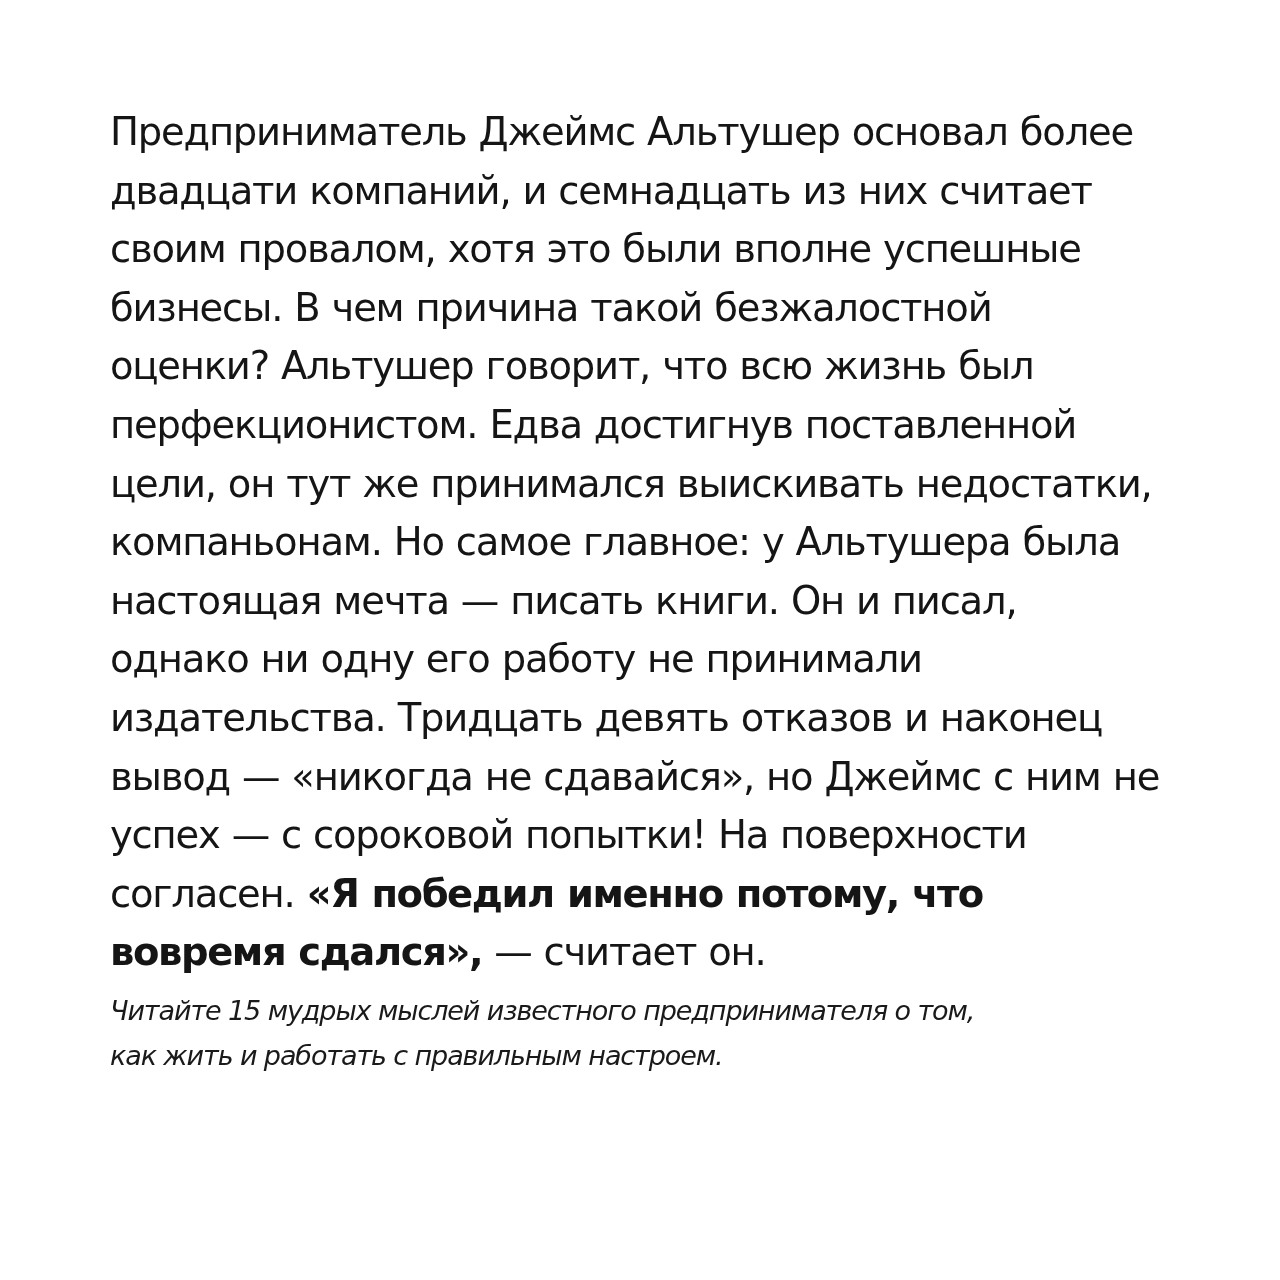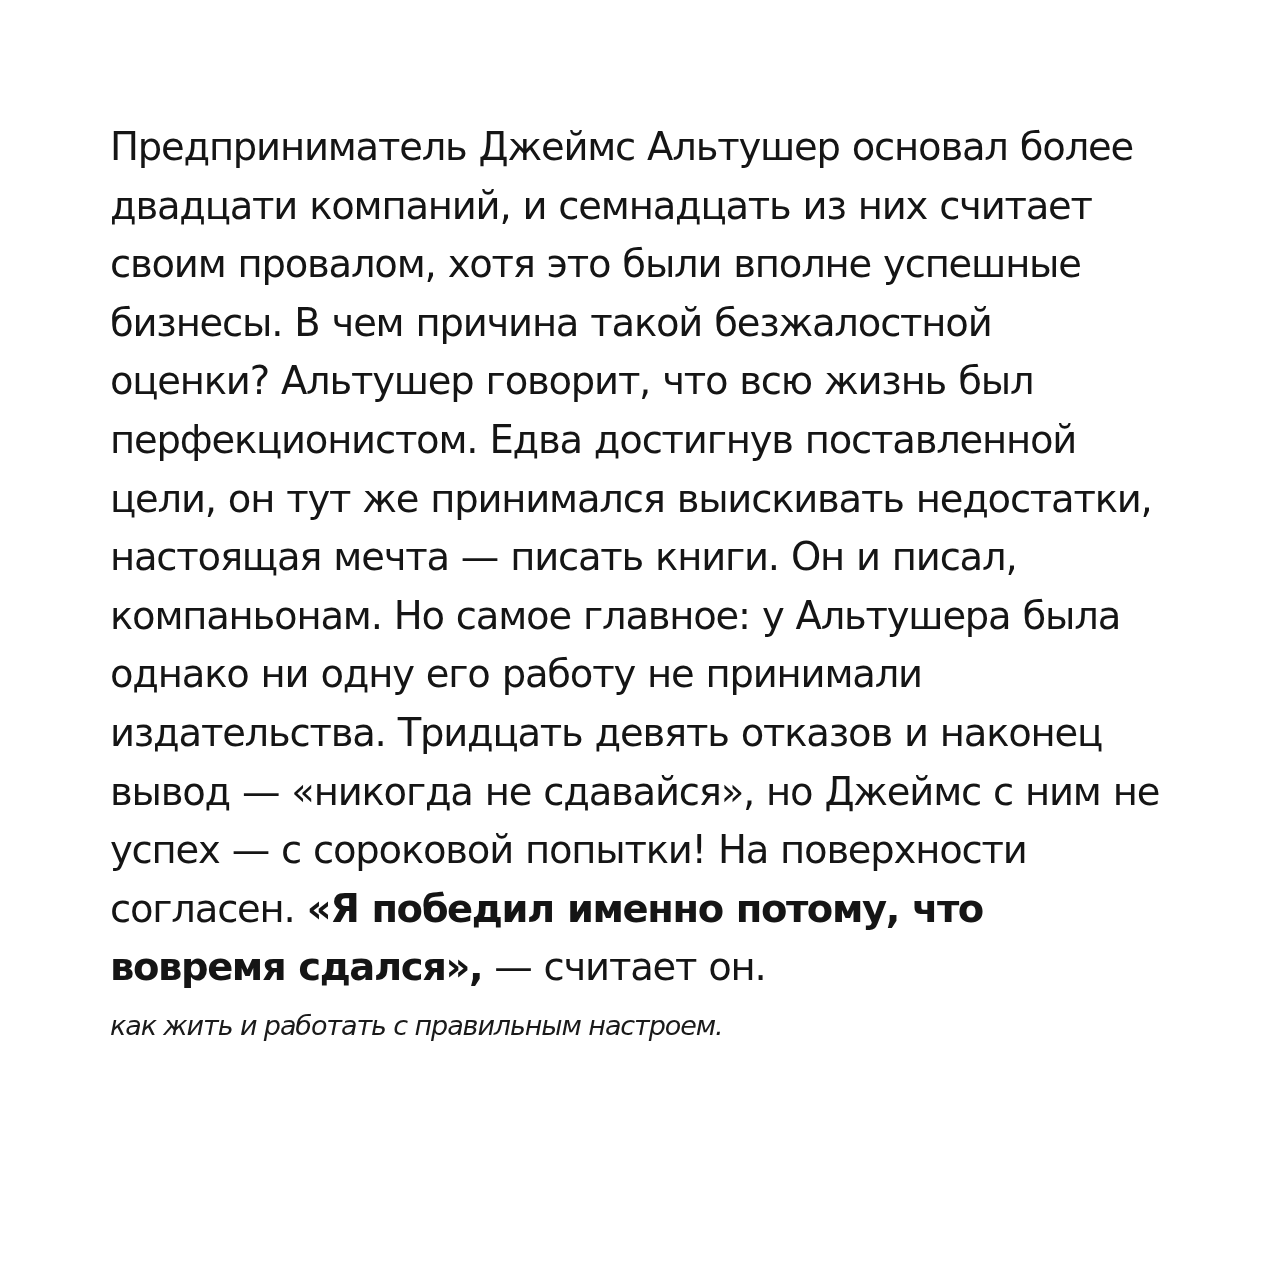--- a/index.html
+++ b/index.html
@@ -11,21 +11,21 @@
       width: 1280px;
       height: 1280px;
       position: relative;
       overflow: hidden;
       font-family: "DejaVu Sans", "Liberation Sans", sans-serif;
       color: #111111;
     }
     .article {
       position: absolute;
       left: 110px;
-      top: 118px;
+      top: 103px;
       width: 1120px;
     }
     .body-text {
       font-size: 38.5px;
       line-height: 58.6px;
       letter-spacing: -1.2px;
       word-spacing: 1px;
       color: #151515;
       margin: 0;
     }
@@ -55,25 +55,26 @@
 
 <div class="article">
   <p class="body-text">
     <span class="line">Предприниматель Джеймс Альтушер основал более</span>
     <span class="line">двадцати компаний, и семнадцать из них считает</span>
     <span class="line">своим провалом, хотя это были вполне успешные</span>
     <span class="line">бизнесы. В чем причина такой безжалостной</span>
     <span class="line">оценки? Альтушер говорит, что всю жизнь был</span>
     <span class="line">перфекционистом. Едва достигнув поставленной</span>
     <span class="line">цели, он тут же принимался выискивать недостатки,</span>
+    <span class="line">компаньонам. Но самое главное: у Альтушера была</span>
     <span class="line">настоящая мечта — писать книги. Он и писал,</span>
-    <span class="line">компаньонам. Но самое главное: у Альтушера была</span>
     <span class="line">однако ни одну его работу не принимали</span>
     <span class="line">издательства. Тридцать девять отказов и наконец</span>
     <span class="line">вывод — «никогда не сдавайся», но Джеймс с ним не</span>
     <span class="line">успех — с сороковой попытки! На поверхности</span>
     <span class="line"><span>согласен. </span><span class="quote">«Я победил именно потому, что</span></span>
     <span class="line"><span class="quote">вовремя сдался»,</span><span> — считает он.</span></span>
   </p>
   <p class="caption">
+    <span class="line">Читайте 15 мудрых мыслей известного предпринимателя о том,</span>
     <span class="line">как жить и работать с правильным настроем.</span>
   </p>
 </div>
 
 </body></html>

